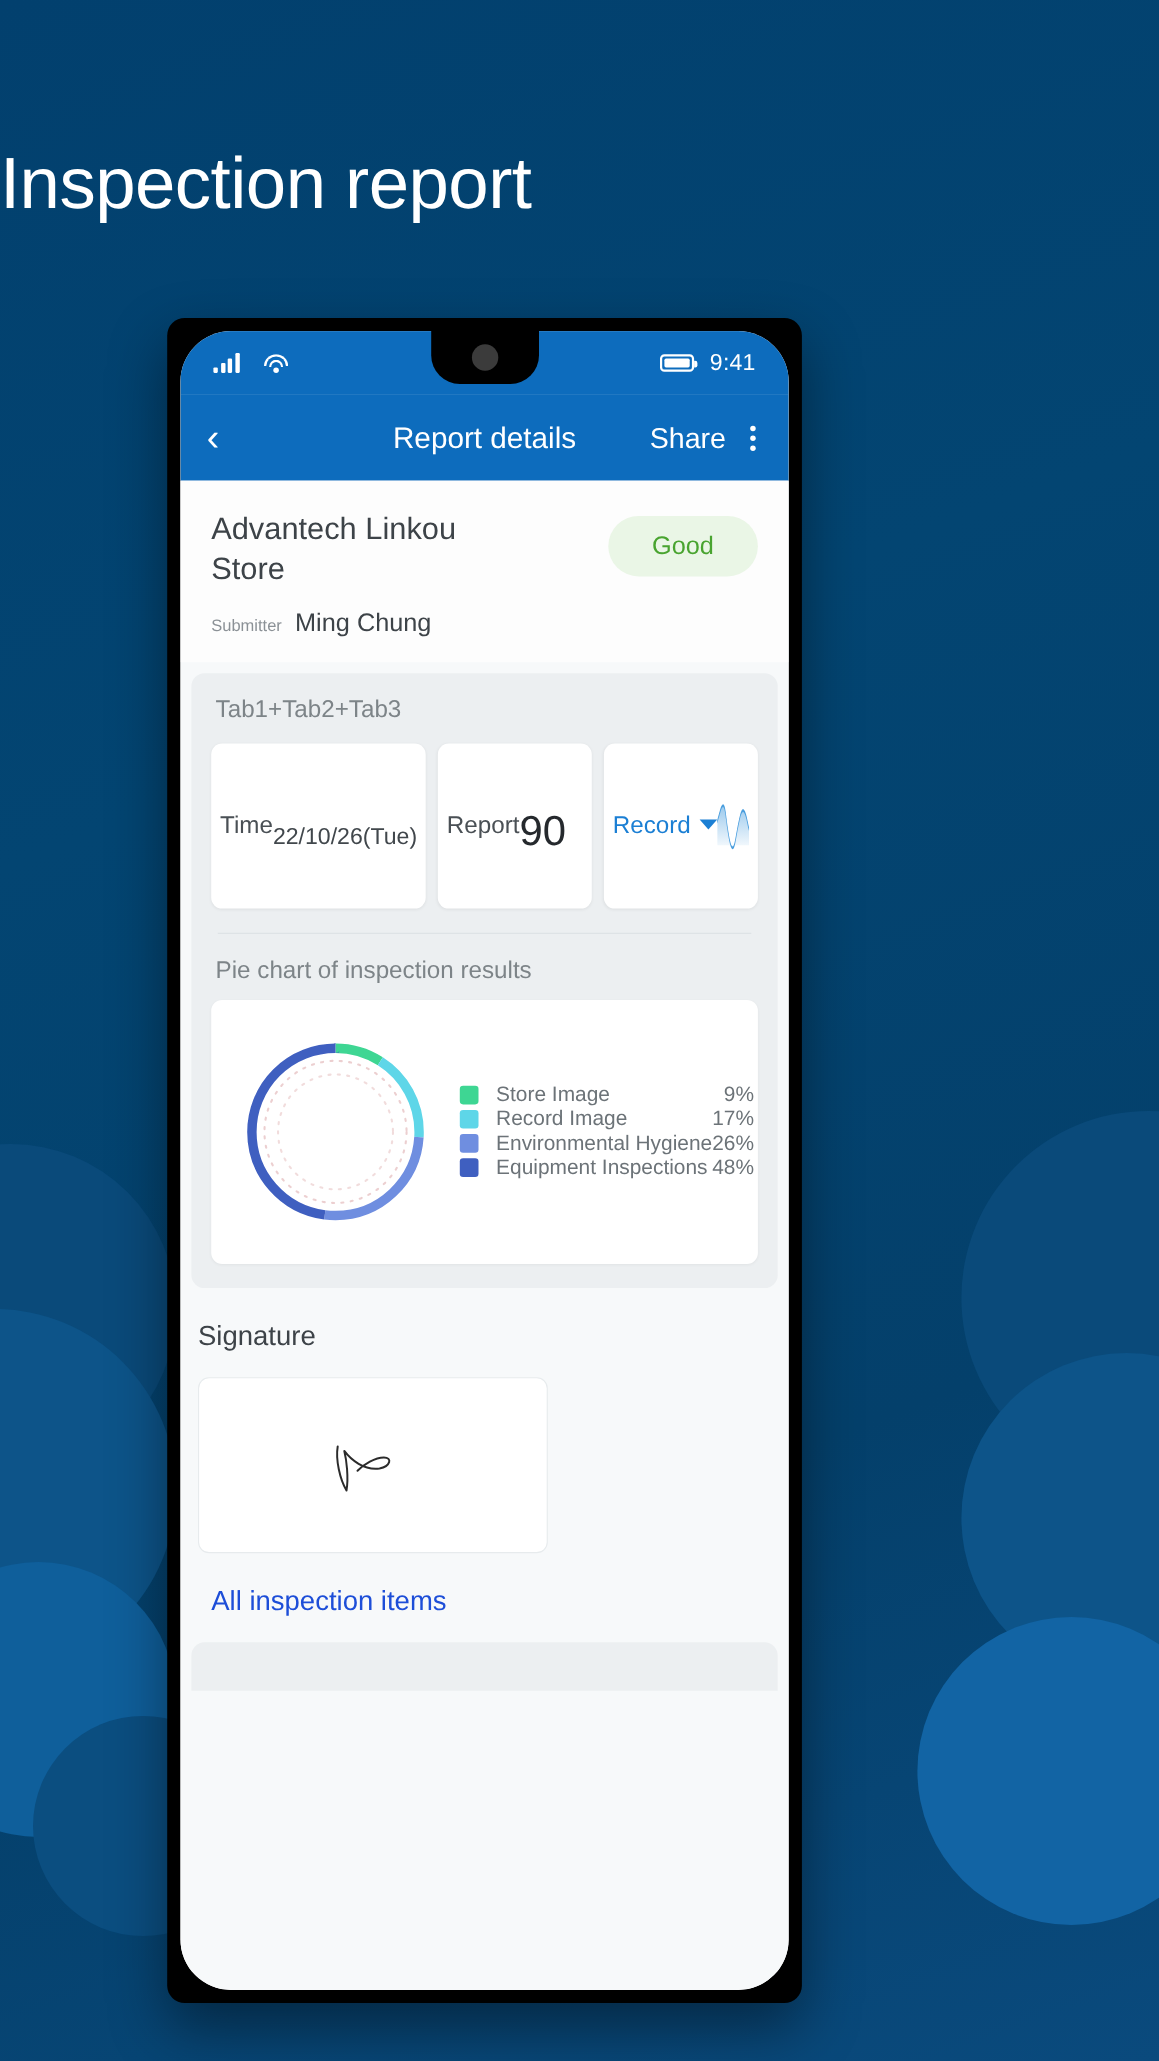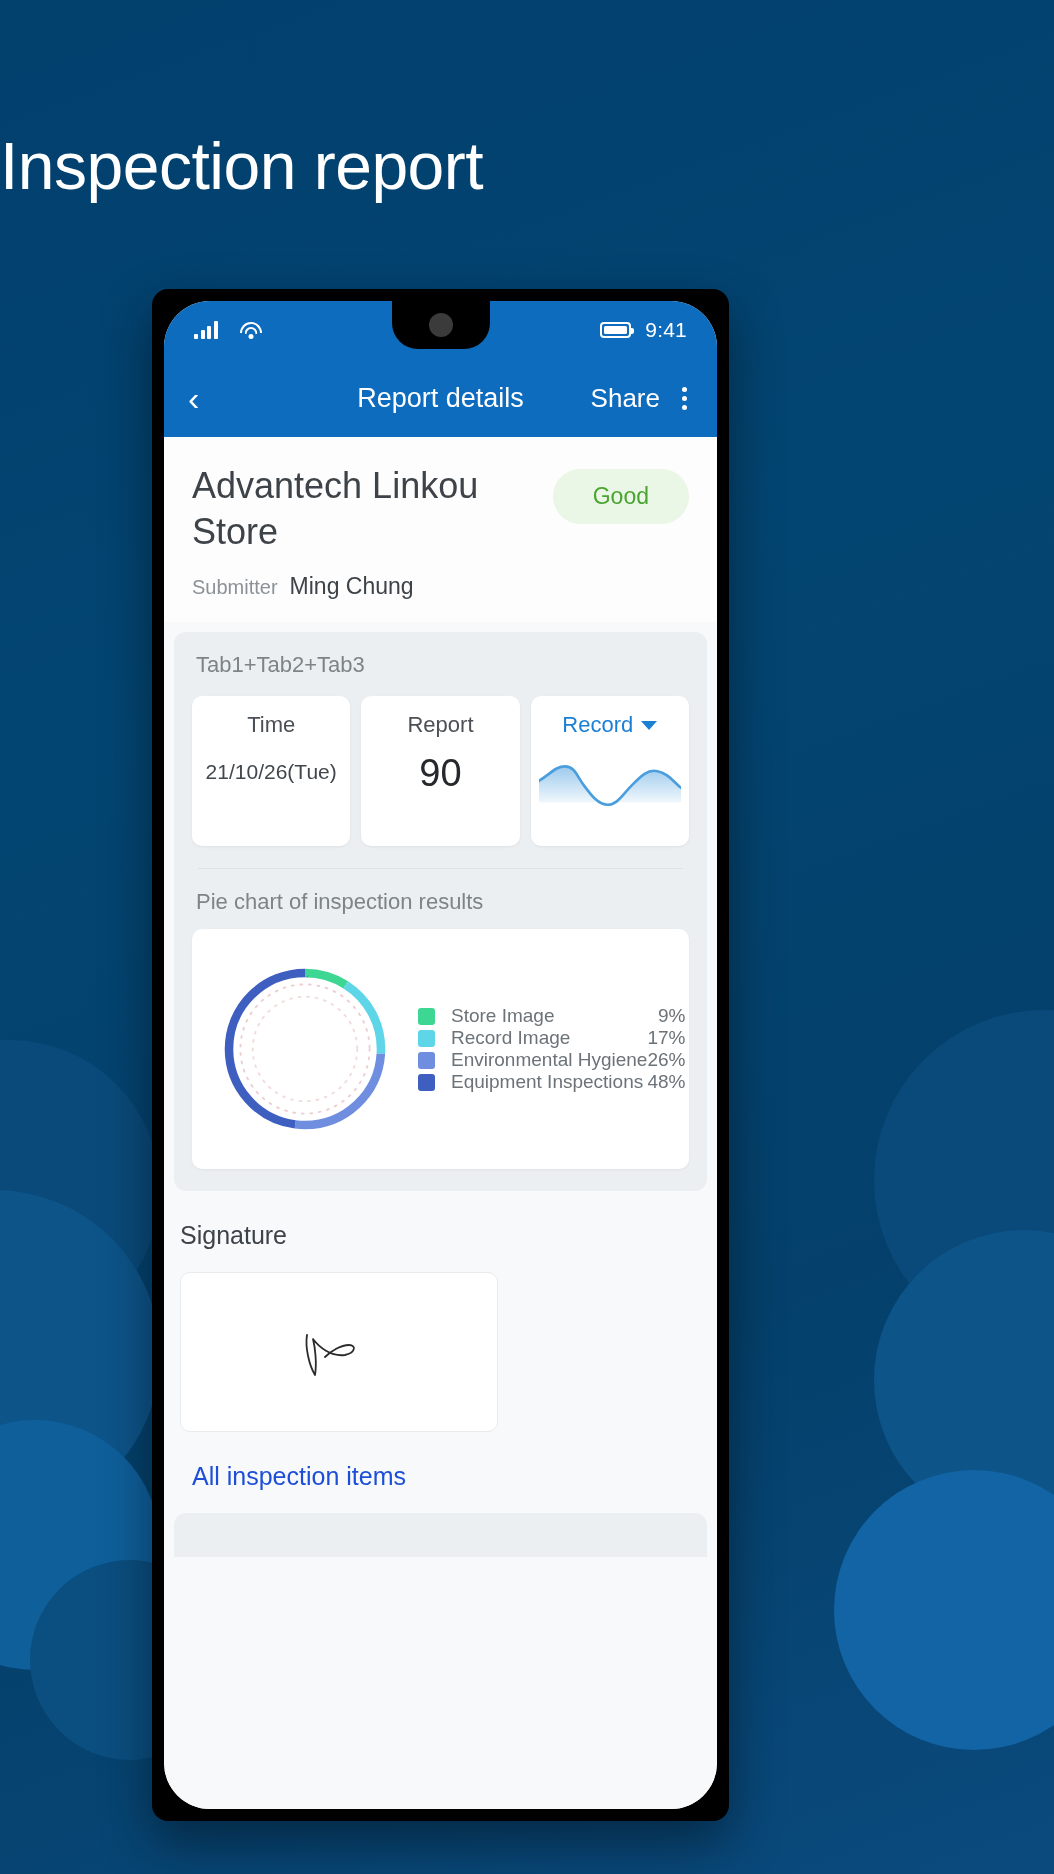--- a/index.html
+++ b/index.html
@@ -146,25 +146,25 @@
   }
 
   
   .store-head {
     background: #fdfdfd;
     padding: 26px 28px 22px 28px;
     display: flex; align-items: flex-start;
   }
   .store-head-left { flex: 1; padding-right: 10px; }
   .store-name {
-    font-size: 36px; color: #3d4348; line-height: 1.28; font-weight: 400;
+    font-size: 28px; color: #3d4348; line-height: 1.28; font-weight: 400;
     max-width: 290px;
   }
   .submitter-row { margin-top: 18px; display: flex; align-items: baseline; gap: 12px; }
-  .submitter-label { font-size: 20px; color: #8b9196; }
+  .submitter-label { font-size: 15px; color: #8b9196; }
   .submitter-name { font-size: 23px; color: #3d4348; }
   .badge {
     background: #eaf6e6; color: #49a430;
     font-size: 23px;
     padding: 14px 40px; border-radius: 28px;
     white-space: nowrap; margin-top: 6px;
   }
 
   
   .panel {
@@ -177,21 +177,21 @@
 
   .metric-row { display: flex; gap: 11px; }
   .metric-card {
     flex: 1;
     background: #ffffff;
     border-radius: 10px;
     padding: 16px 8px 18px 8px;
     text-align: center;
     box-shadow: 0 1px 3px rgba(0,0,0,0.06);
     min-height: 150px;
-    display: flex; flex-direction: column; align-items: center; justify-content: flex-start;
+    display: flex; flex-direction: row; align-items: center; justify-content: flex-start;
   }
   .metric-label { font-size: 22px; color: #4a5055; }
   .metric-label.accent { color: #1b7fd4; font-weight: 500; display: flex; align-items: center; gap: 8px; }
   .caret { width: 0; height: 0; border-left: 8px solid transparent;
            border-right: 8px solid transparent; border-top: 9px solid #1b7fd4; display: inline-block; }
   .metric-value { margin-top: 22px; font-size: 21px; color: #41474c; }
   .metric-value.big { font-size: 38px; margin-top: 14px; color: #25292d; }
   .spark { margin-top: 14px; width: 100%; }
 
   .divider { height: 1px; background: #dde2e5; margin: 22px 6px 0 6px; }
@@ -302,21 +302,21 @@
         </div>
         <div class="badge">Good</div>
       </div>
 
       <div class="panel">
         <div class="panel-title">Tab1+Tab2+Tab3</div>
 
         <div class="metric-row">
           <div class="metric-card">
             <div class="metric-label">Time</div>
-            <div class="metric-value">21/10/26(Tue)</div>
+            <div class="metric-value">22/10/26(Tue)</div>
           </div>
           <div class="metric-card">
             <div class="metric-label">Report</div>
             <div class="metric-value big">90</div>
           </div>
           <div class="metric-card">
             <div class="metric-label accent">
               <span>Record</span>
               <span class="caret"></span>
             </div>

